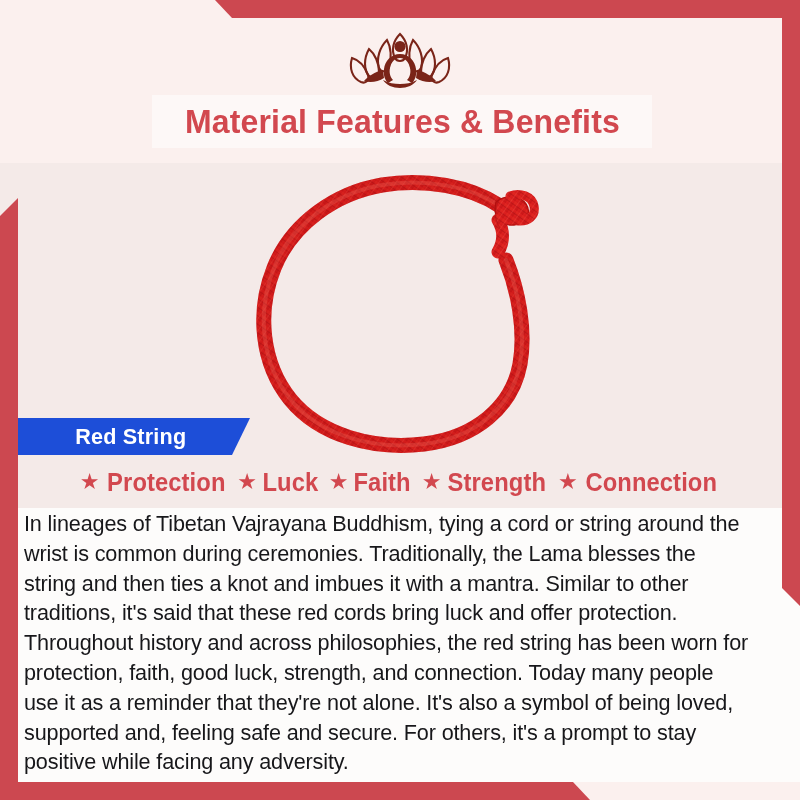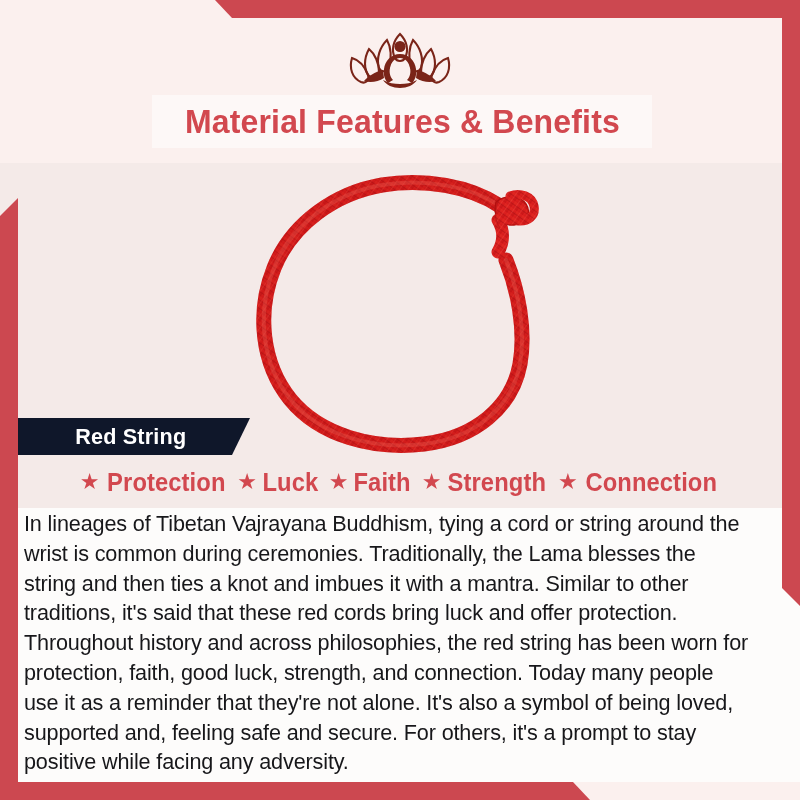--- a/index.html
+++ b/index.html
@@ -128,21 +128,21 @@
     height: 288px;
   }
 
   
   .ribbon {
     position: absolute;
     top: 418px;
     left: 18px;
     width: 232px;
     height: 37px;
-    background: #0f172a;
+    background: #1d4ed8;
     -webkit-clip-path: polygon(0 0, 232px 0, 214px 37px, 0 37px);
     clip-path: polygon(0 0, 232px 0, 214px 37px, 0 37px);
     display: flex;
     align-items: center;
   }
   .ribbon-text {
     padding-left: 56px;
     color: #ffffff;
     font-family: "Liberation Sans Narrow", "Liberation Sans", sans-serif;
     font-weight: bold;

